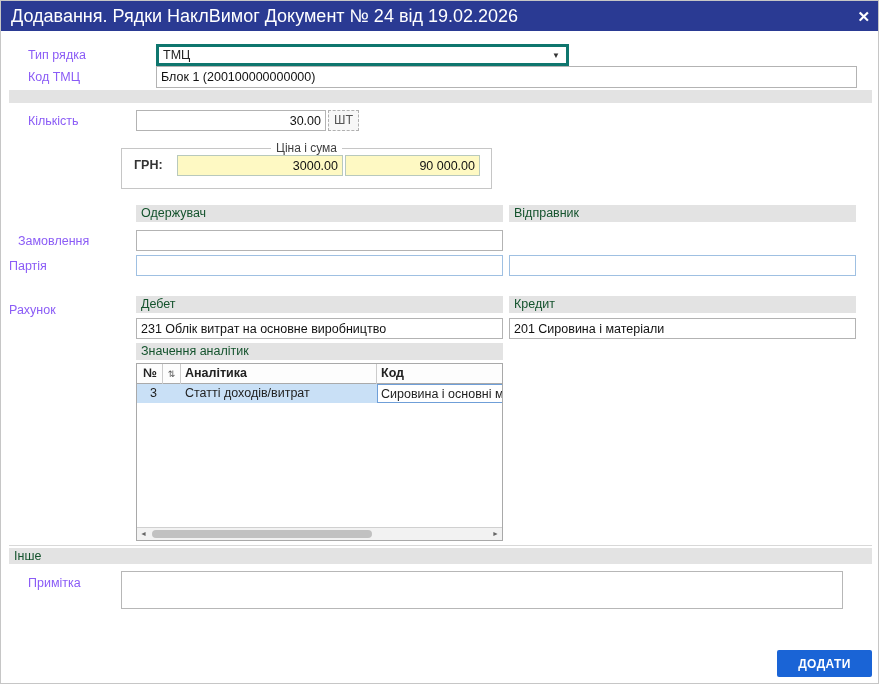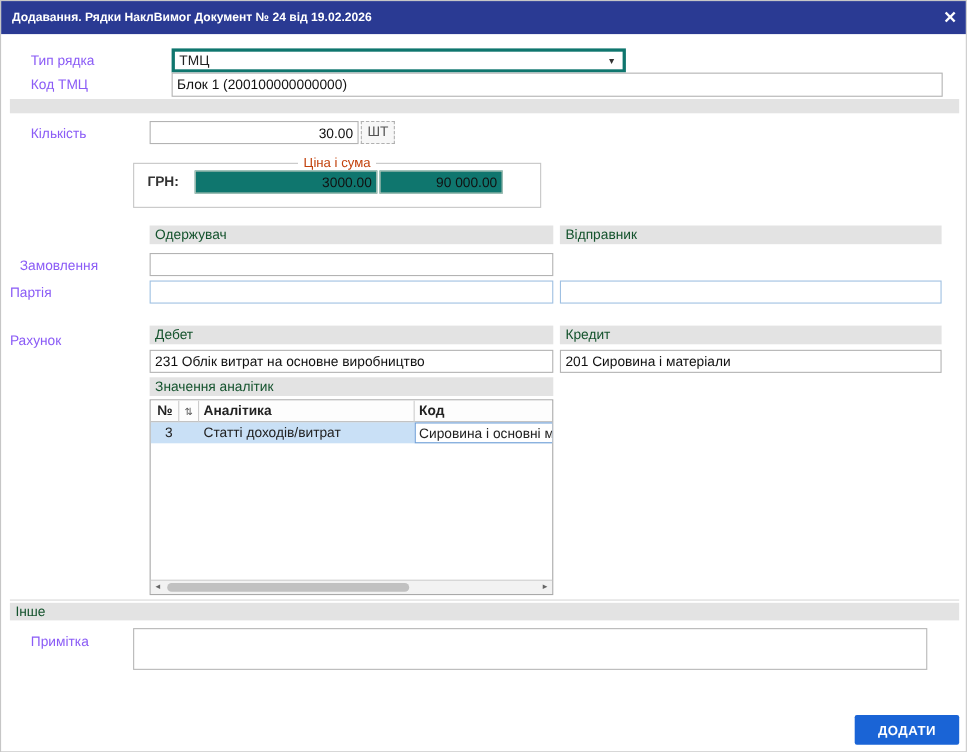--- a/index.html
+++ b/index.html
@@ -9,52 +9,52 @@
     position: relative; width: 879px; height: 684px;
     background: #ffffff; border: 1px solid #c6c6c6; overflow: hidden;
     font-size: 12.5px; color: #222;
   }
   
   .titlebar {
     position: absolute; left: 0; top: 0; width: 879px; height: 30px;
     background: #2a3a93; color: #fff; display: flex; align-items: center;
     justify-content: space-between; padding: 0 10px;
   }
-  .titlebar .ttl { font-weight: bold; font-size: 11px; }
+  .titlebar .ttl { font-weight: normal; font-size: 18px; }
   .titlebar .close { font-size: 15px; font-weight: bold; cursor: pointer; line-height: 1; }
   
   .lbl { position: absolute; color: #8b5cf6; white-space: nowrap; }
   .inp {
     position: absolute; border: 1px solid #b3b3b3; background: #fff;
     font-family: "Liberation Sans", sans-serif; font-size: 12.5px; color: #111;
     padding: 0 4px; height: 21px; outline: none;
   }
   .inp.right { text-align: right; padding-left: 19px; }
-  .inp.mint { background: #0f766e; border-color: #b8c9bd; }
+  .inp.mint { background: #fef9c3; border-color: #b8c9bd; }
   .inp.bluebrd { border-color: #9fc0e2; }
   .secbar {
     position: absolute; background: #e3e3e3; color: #14532d;
     padding-left: 5px; line-height: 16px; height: 17px; font-size: 12.5px;
   }
   .combobox {
     position: absolute; border: 3px solid #0f766e; background: #fff;
     height: 22px; display: flex; align-items: center; justify-content: space-between;
     padding: 0 6px 0 4px; cursor: pointer;
   }
   .combobox .arrow { font-size: 8px; color: #333; }
   .unitbox {
     position: absolute; border: 1px dashed #b0b0b0; background: #f7f7f7;
     color: #555; height: 21px; line-height: 19px; padding: 0 5px;
   }
   fieldset.pricegroup {
     position: absolute; left: 120px; top: 140px; width: 371px; height: 48px;
     border: 1px solid #c6c6c6;
   }
   fieldset.pricegroup legend {
-    margin: 0 auto; padding: 0 5px; font-size: 12px; color: #c2410c;
+    margin: 0 auto; padding: 0 5px; font-size: 12px; color: #404040;
   }
   .grn { position: absolute; left: 12px; top: 3px; font-weight: bold; color: #333; }
   
   .atable {
     position: absolute; left: 135px; top: 362px; width: 367px; height: 178px;
     border: 1px solid #a9a9a9; background: #fff; overflow: hidden;
   }
   .atable .thead {
     position: absolute; left: 0; top: 0; right: 0; height: 20px;
     background: #fdfdfd; border-bottom: 1px solid #aaaaaa; font-weight: bold;
@@ -130,21 +130,21 @@
   <div class="secbar" style="left:8px; top:89px; width:863px; height:13px;"></div>
 
   <div class="lbl" style="left:27px; top:113px;">Кількість</div>
   <input class="inp right" style="left: 135px; top: 109px; width: 190px;" value="30.00">
   <div class="unitbox" style="left:327px; top:109px;">ШТ</div>
 
   <fieldset class="pricegroup">
     <legend>Ціна і сума</legend>
     <div class="grn">ГРН:</div>
     <input class="inp right mint" style="left: 55px; top: 0px; width: 166px;" value="3000.00">
-    <input class="inp right mint" style="left: 223px; top: 0px; width: 112px;" value="90 000.00">
+    <input class="inp right mint" style="left: 223px; top: 0px; width: 135px;" value="90 000.00">
   </fieldset>
 
   <div class="secbar" style="left:135px; top:204px; width:367px;">Одержувач</div>
   <div class="secbar" style="left:508px; top:204px; width:347px;">Відправник</div>
 
   <div class="lbl" style="left:17px; top:233px;">Замовлення</div>
   <input class="inp" style="left: 135px; top: 229px; width: 367px;" value="">
 
   <div class="lbl" style="left:8px; top:258px;">Партія</div>
   <input class="inp bluebrd" style="left: 135px; top: 254px; width: 367px;" value="">

